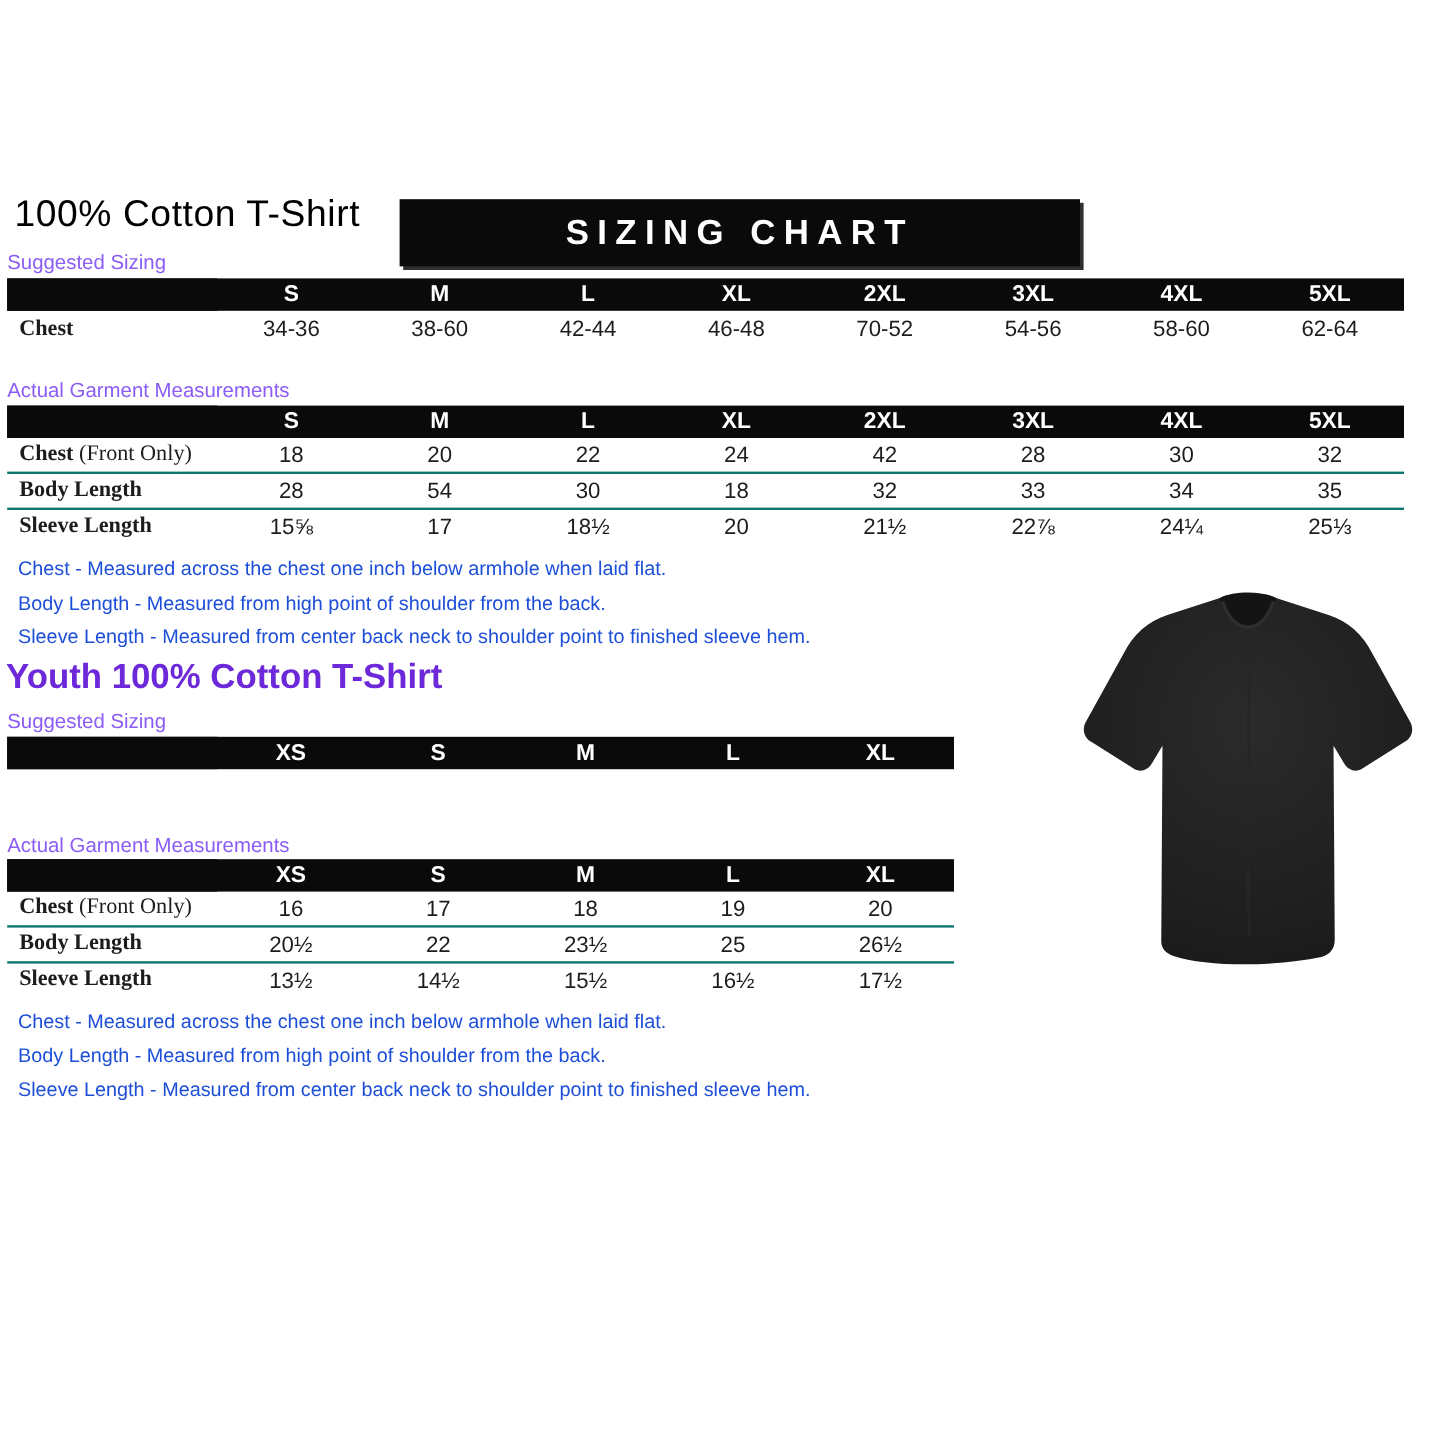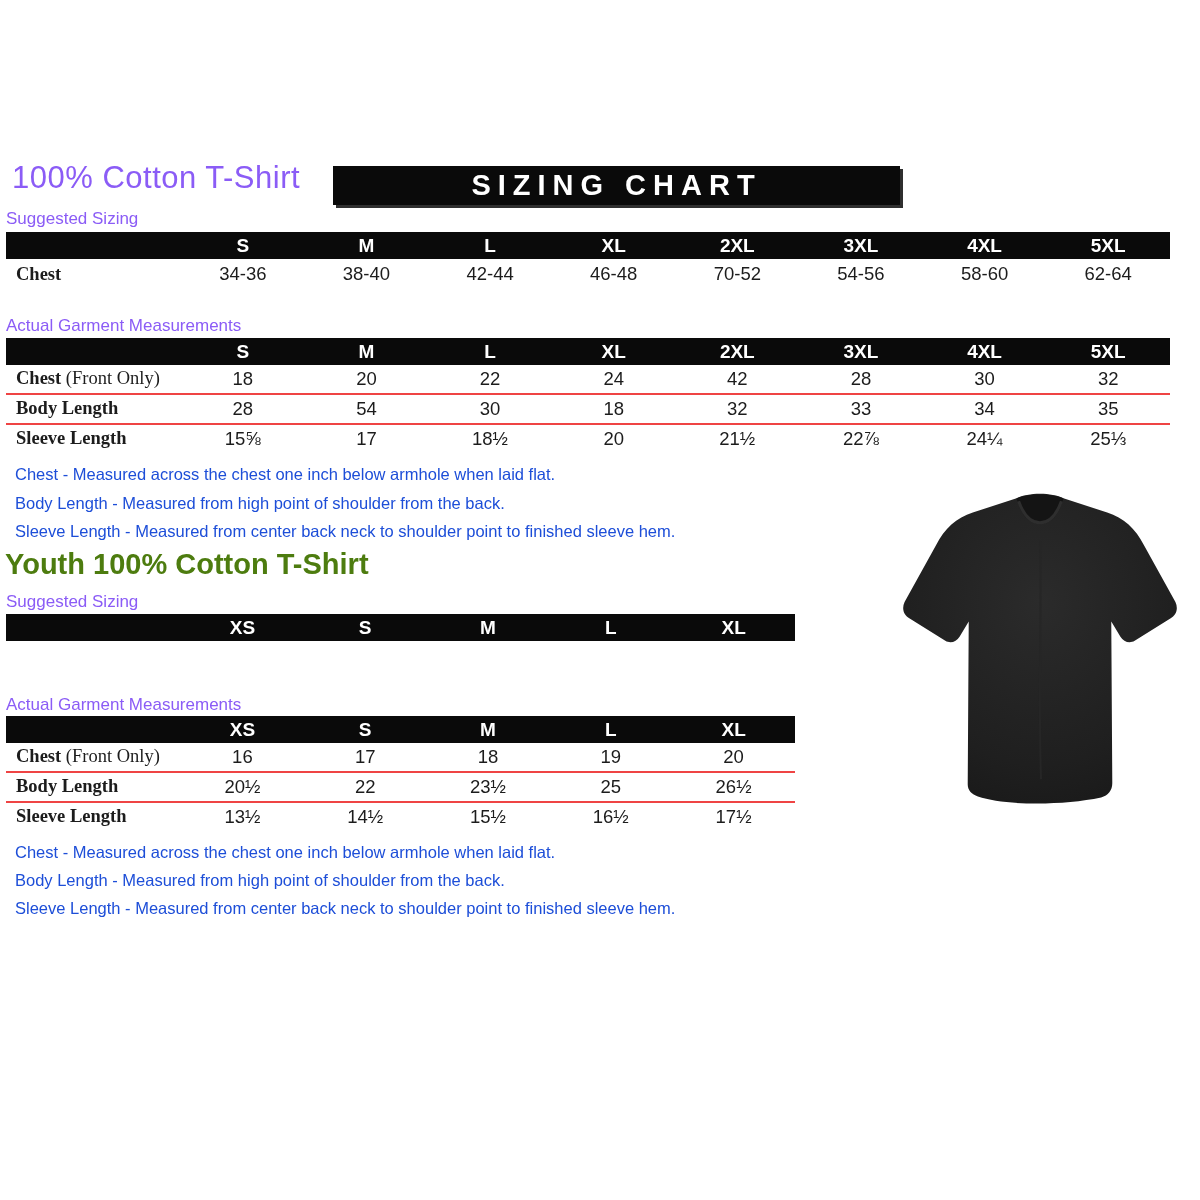--- a/index.html
+++ b/index.html
@@ -3,42 +3,42 @@
 <meta charset="utf-8">
 <style>
   html,body{margin:0;padding:0;}
   body{
     width:1200px;height:1200px;background:#ffffff;position:relative;
     font-family:"Liberation Sans", sans-serif;color:#111;
     -webkit-font-smoothing:antialiased;
   }
   .abs{position:absolute;}
   
-  .main-title{left:12px;top:160px;font-size:31px;font-weight:normal;color:#8b5cf6;letter-spacing:0.5px;}
+  .main-title{left:12px;top:160px;font-size:31px;font-weight:normal;color:#000000;letter-spacing:0.5px;}
   .banner{
-    left:333px;top:166px;width:567px;height:39px;background:#0a0a0a;
+    left:333px;top:166px;width:567px;height:56px;background:#0a0a0a;
     box-shadow:3px 3px 0 #2f2f2f;
     display:flex;align-items:center;justify-content:center;
   }
   .banner span{color:#fff;font-weight:bold;font-size:29px;letter-spacing:7px;}
-  .youth-title{left:5px;top:548px;font-size:29px;font-weight:bold;color:#4d7c0f;}
+  .youth-title{left:5px;top:548px;font-size:29px;font-weight:bold;color:#6d28d9;}
   
   .sec-label{font-size:17px;color:#8b5cf6;}
   
   .tbl{position:absolute;left:6px;}
   .adult{width:1164px;}
   .youth{width:789px;}
   .t-head{display:grid;background:#0a0a0a;color:#fff;font-weight:bold;font-size:19px;text-align:center;}
   .t-row{display:grid;font-size:18.5px;text-align:center;color:#1c1c1c;}
   .adult .t-head,.adult .t-row{grid-template-columns:175px repeat(8,1fr);}
   .youth .t-head,.youth .t-row{grid-template-columns:175px repeat(5,1fr);}
   .t-head{height:27px;line-height:27px;}
   .t-row{height:28px;line-height:27px;}
   .t-row.tall{height:31px;line-height:30px;}
-  .t-row.sep{border-top:2px solid #ef4444;}
+  .t-row.sep{border-top:2px solid #0f766e;}
   .row-label{text-align:left;padding-left:10px;font-weight:bold;white-space:nowrap;font-family:Liberation Serif, serif;}
   .row-label .suffix{font-weight:normal;}
   .corner{background:#0a0a0a;}
   
   .note{left:15px;font-size:16.5px;color:#1d4ed8;white-space:nowrap;}
   
   .tshirt-wrap{left:882px;top:484px;width:316px;height:336px;}
 </style>
 </head>
 <body>
@@ -58,21 +58,21 @@
     <div>L</div>
     <div>XL</div>
     <div>2XL</div>
     <div>3XL</div>
     <div>4XL</div>
     <div>5XL</div>
   </div>
   <div class="t-row tall">
     <div class="row-label">Chest</div>
     <div>34-36</div>
-    <div>38-40</div>
+    <div>38-60</div>
     <div>42-44</div>
     <div>46-48</div>
     <div>70-52</div>
     <div>54-56</div>
     <div>58-60</div>
     <div>62-64</div>
   </div>
 </div>
 
 <div class="abs sec-label" style="left:6px;top:316px;">Actual Garment Measurements</div>

